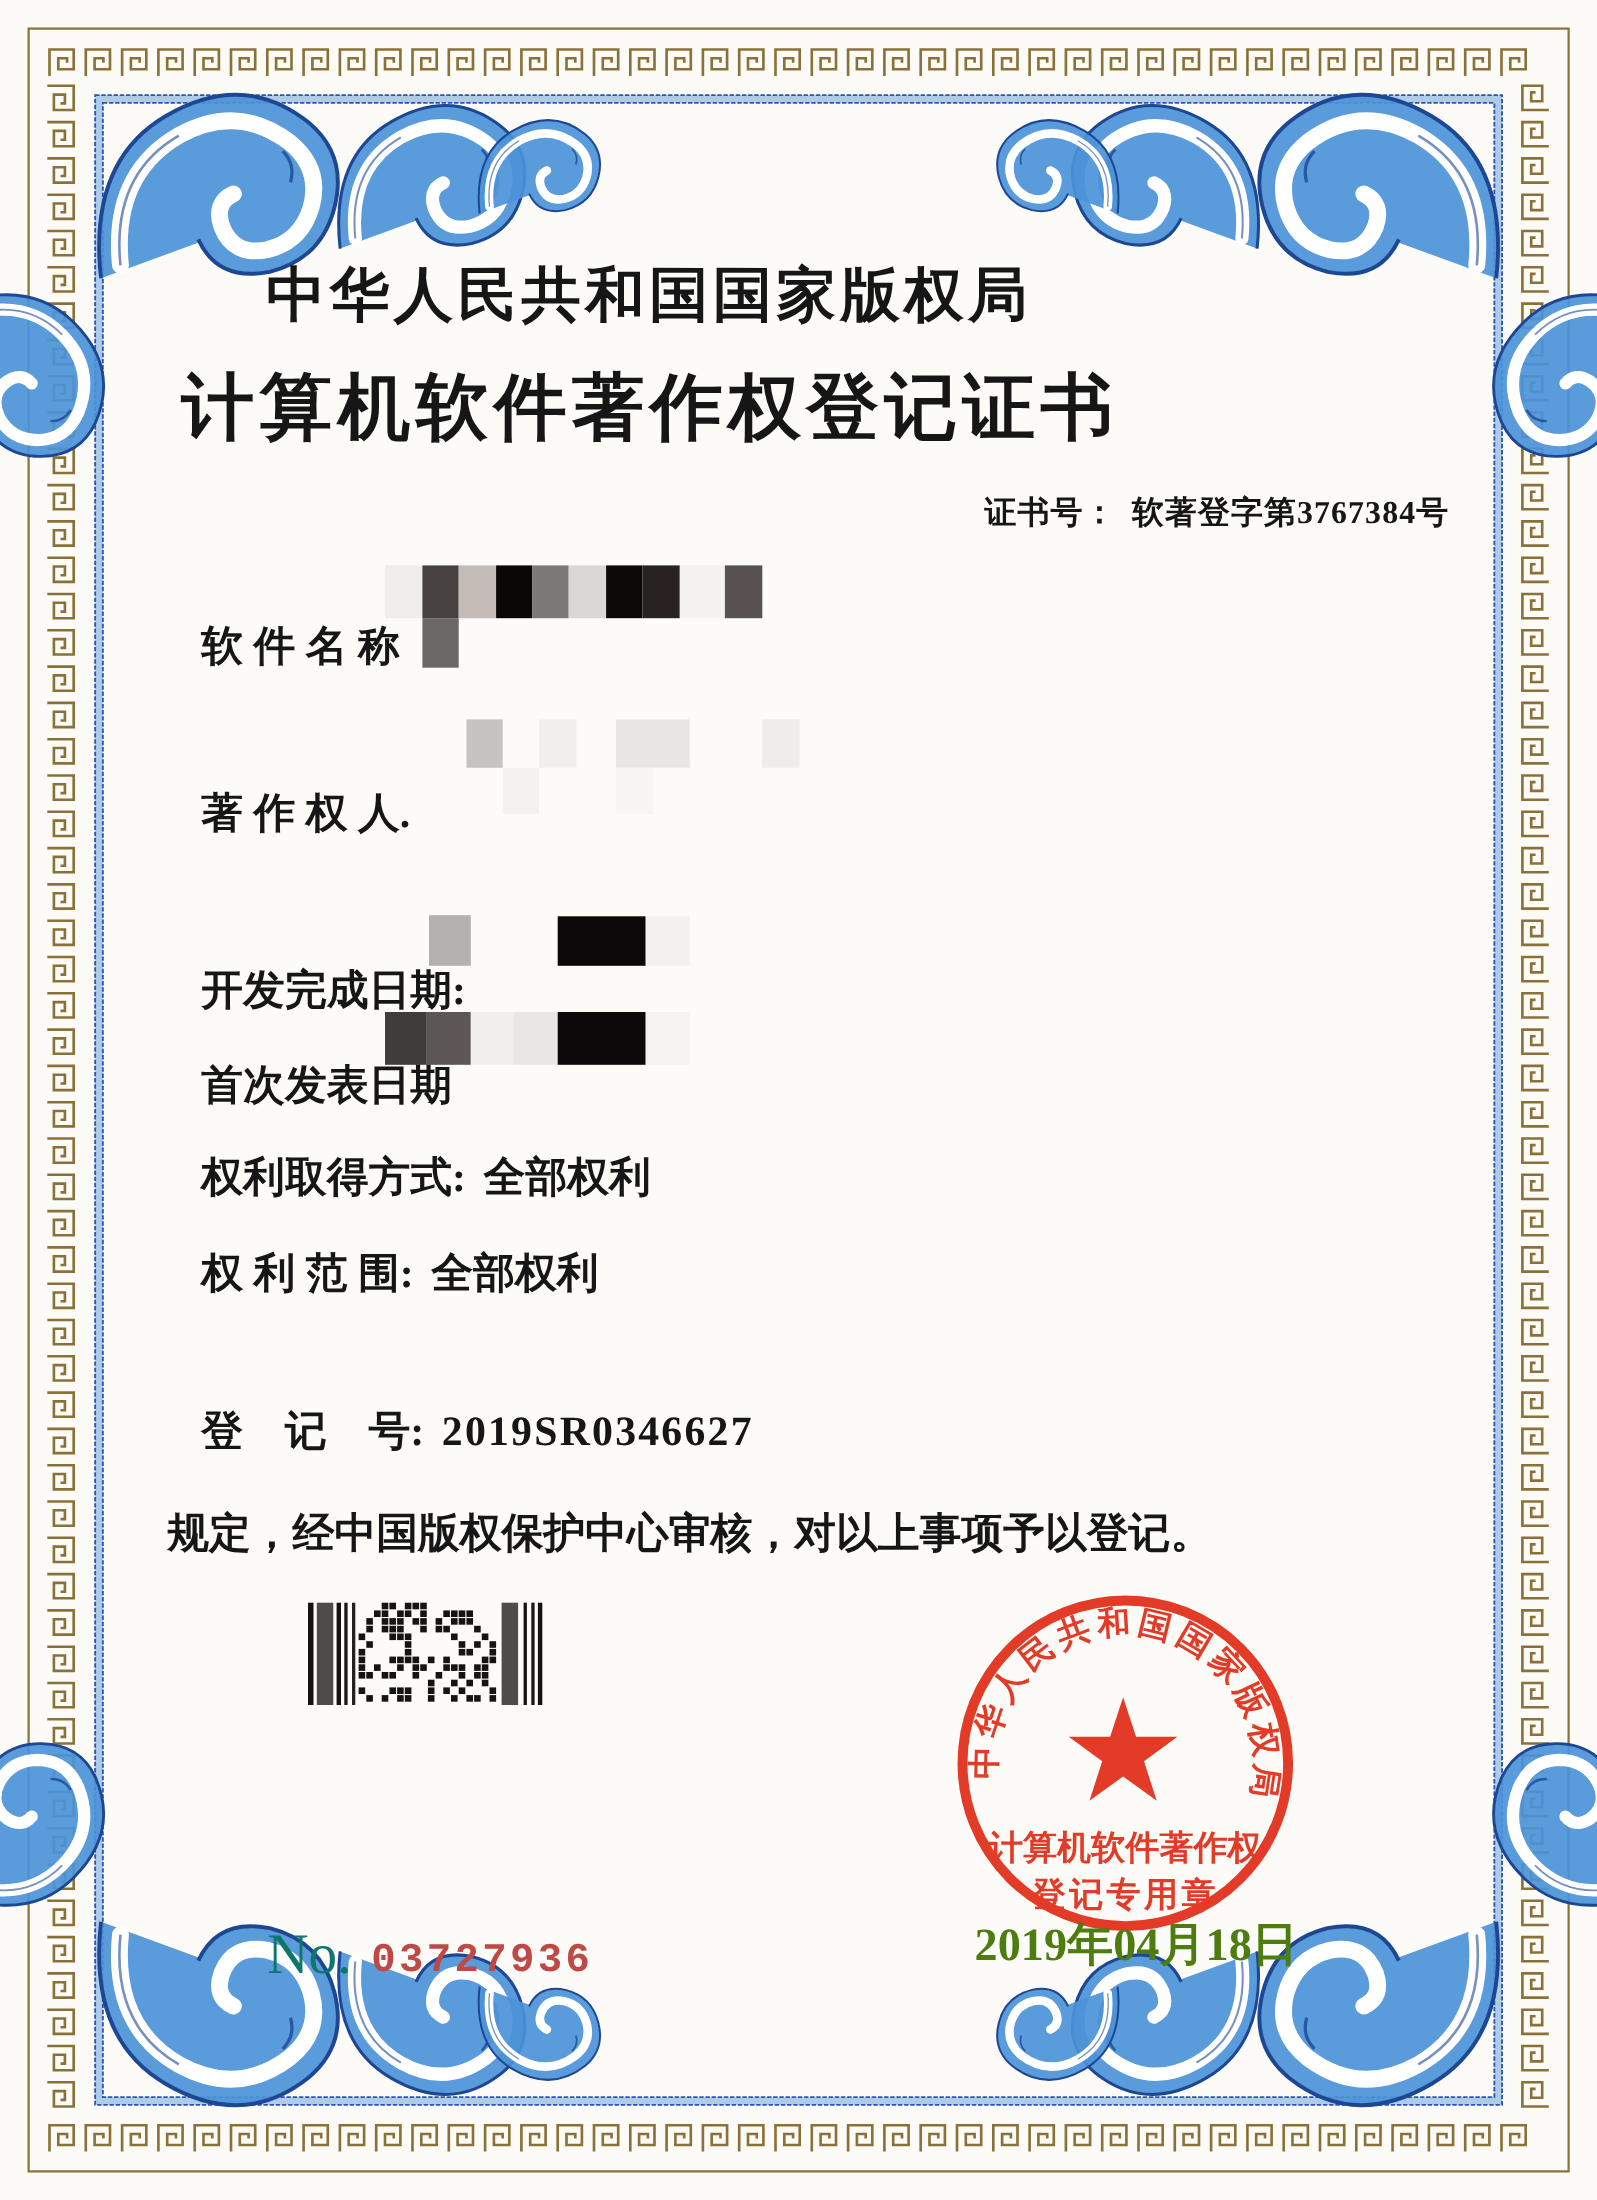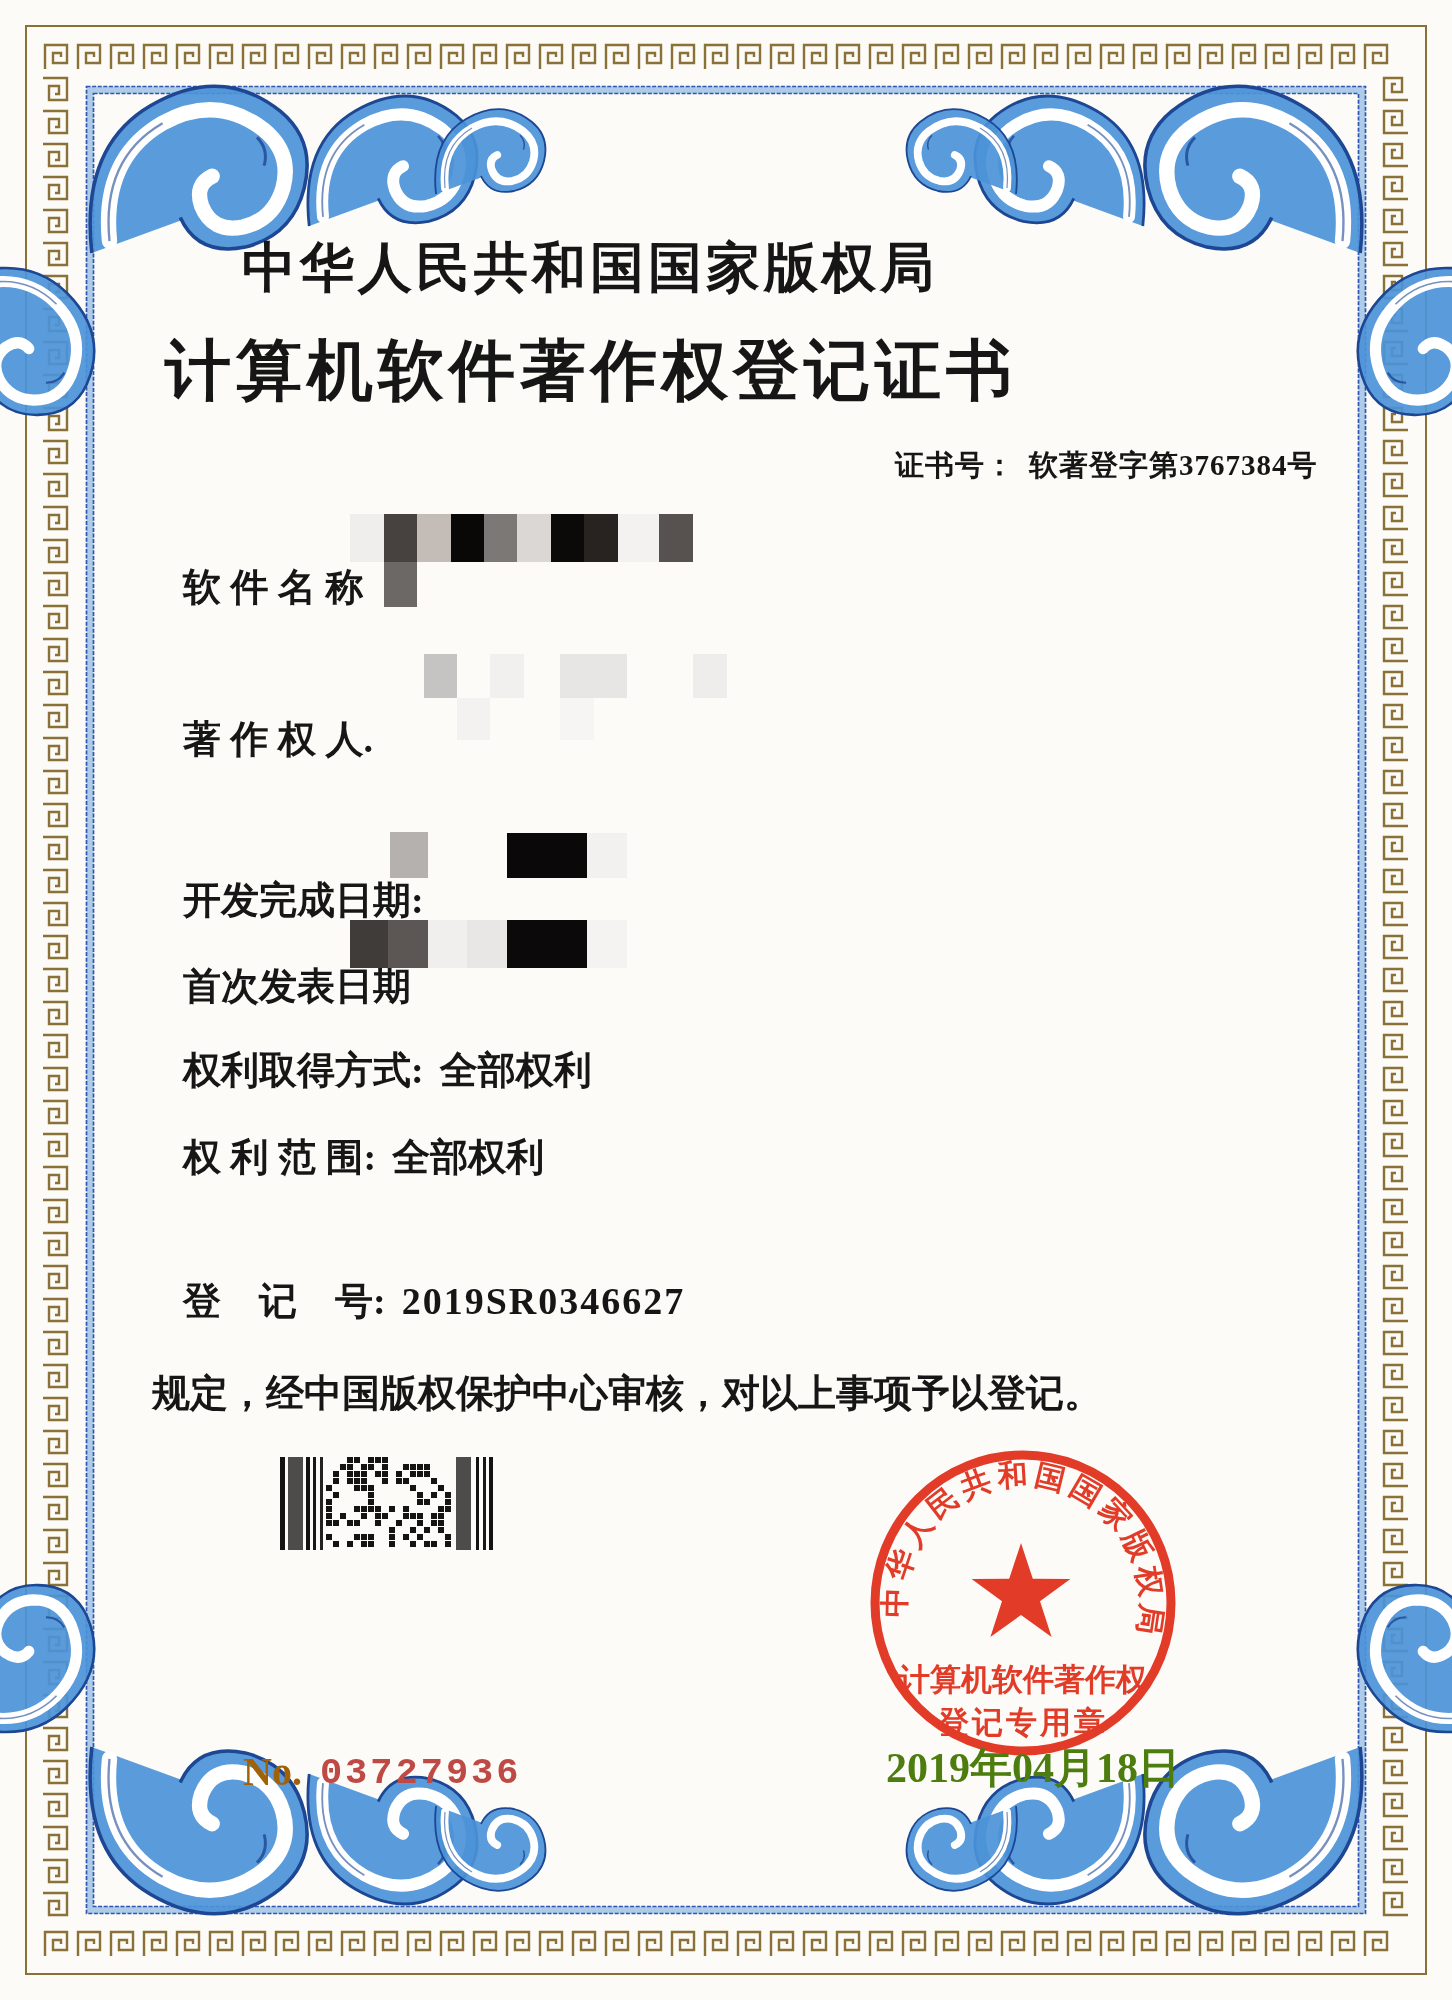--- a/index.html
+++ b/index.html
@@ -20,21 +20,21 @@
   .regno{font-family:"Liberation Serif","DejaVu Serif",serif;letter-spacing:2px;}
   .para{font-size:38px;font-weight:700;z-index:2;white-space:pre;}
   .mosaic-layer{position:absolute;left:0;top:0;z-index:3;}
   .mz{position:absolute;}
   #barcode{position:absolute;z-index:2;}
   #barcode .bar{position:absolute;top:0;height:100%;}
   #barcode .cellb{position:absolute;}
   .seal{position:absolute;left:863px;top:1443px;z-index:2;}
   .dateline{top:1740px;left:886px;font-size:42px;font-weight:700;z-index:4;color:#4d7c0f;}
   .noline{top:1748px;left:243px;z-index:2;}
-  .noline .nolabel{font-size:40px;font-weight:700;color:#a16207;}
+  .noline .nolabel{font-size:52px;font-weight:400;color:#0f766e;}
   .noline .noval{font-family:"Liberation Mono","DejaVu Sans Mono",monospace;
                  font-size:37px;font-weight:700;letter-spacing:3px;margin-left:18px;
                  position:relative;top:-2px;}
 </style>
 </head>
 <body>
 
 <div class="page">
 
   <svg class="border-layer" width="1452" height="2000" viewBox="0 0 1452 2000">

